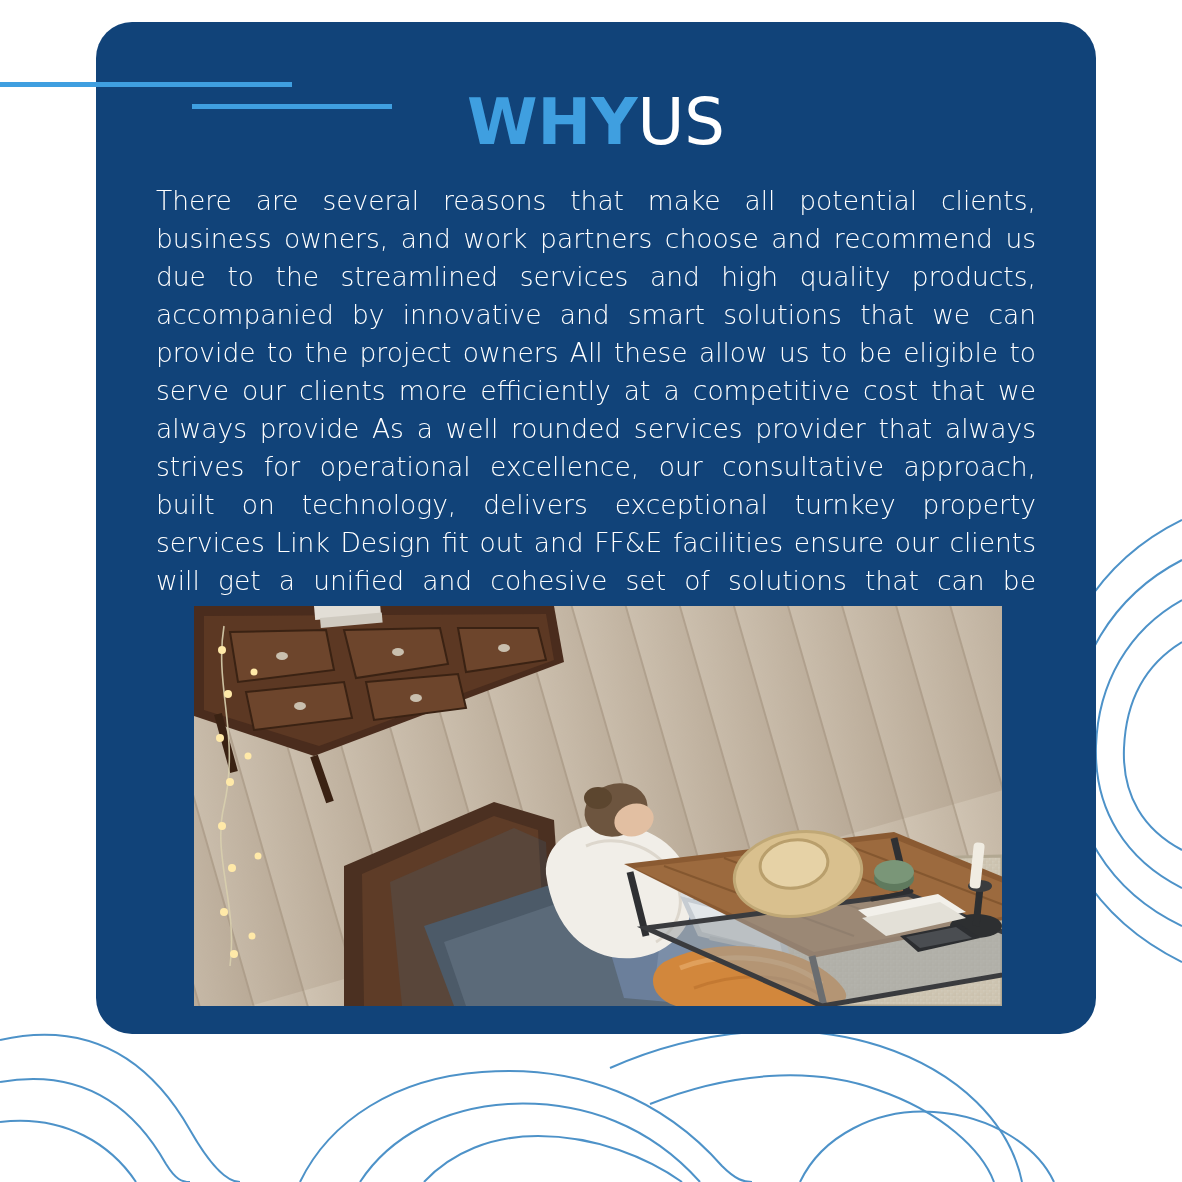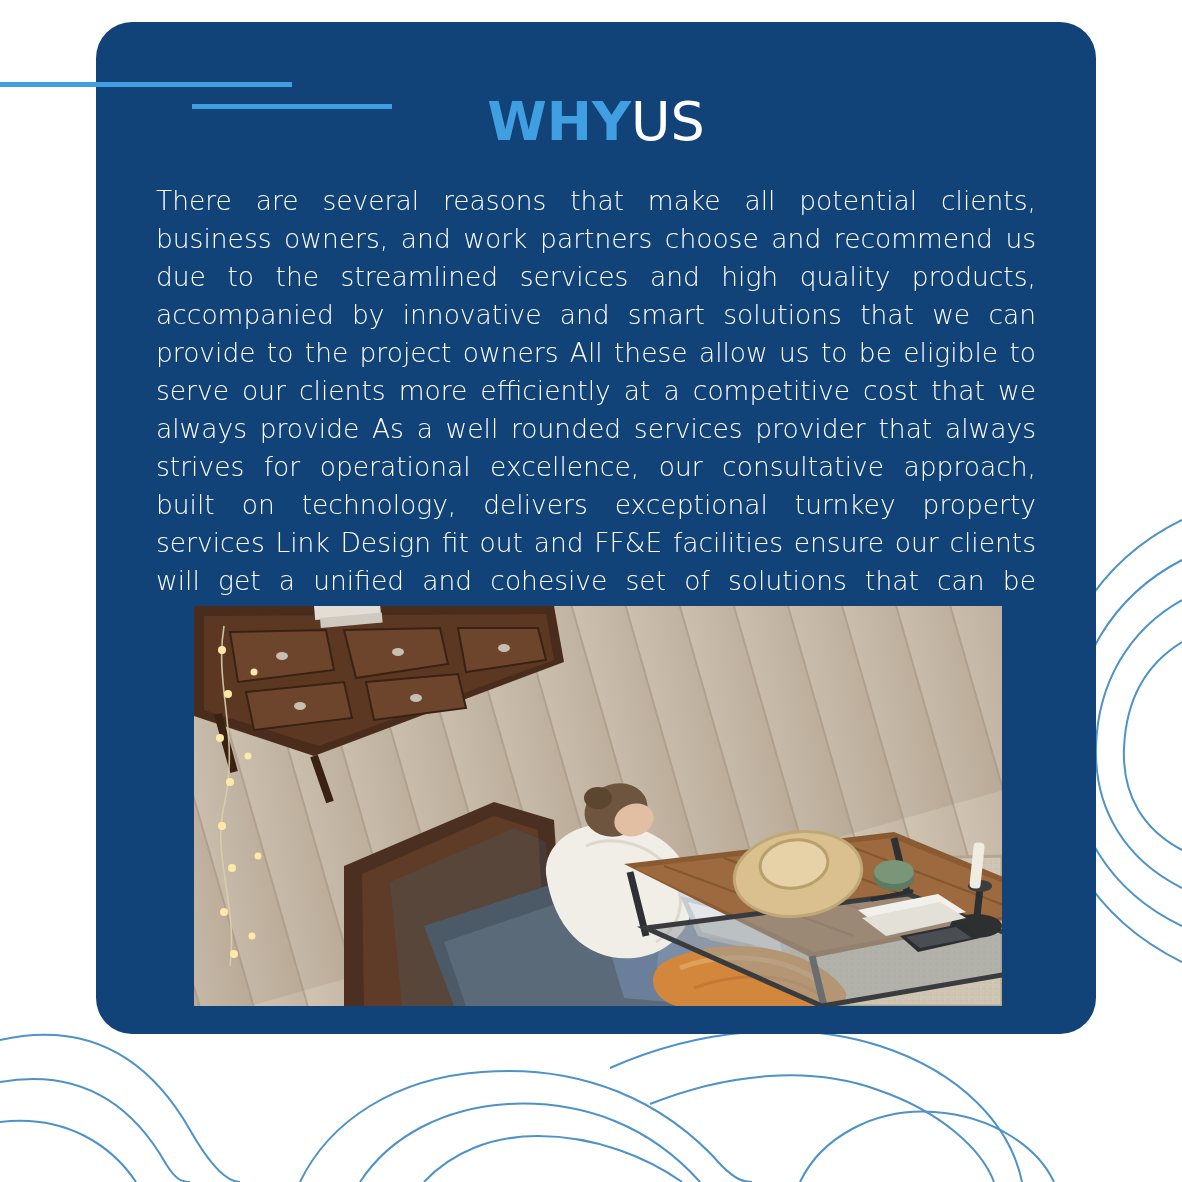--- a/index.html
+++ b/index.html
@@ -57,21 +57,21 @@
     z-index: 4;
   }
 
   
   .title {
     position: absolute;
     left: 0;
     top: 50px;
     width: 1000px;
     text-align: center;
-    font-size: 54px;
+    font-size: 64px;
     line-height: 100px;
     font-weight: bold;
     letter-spacing: 0px;
     white-space: nowrap;
     z-index: 5;
   }
   .title .t-why {
     color: #3f9fe0;
     font-weight: bold;
   }

